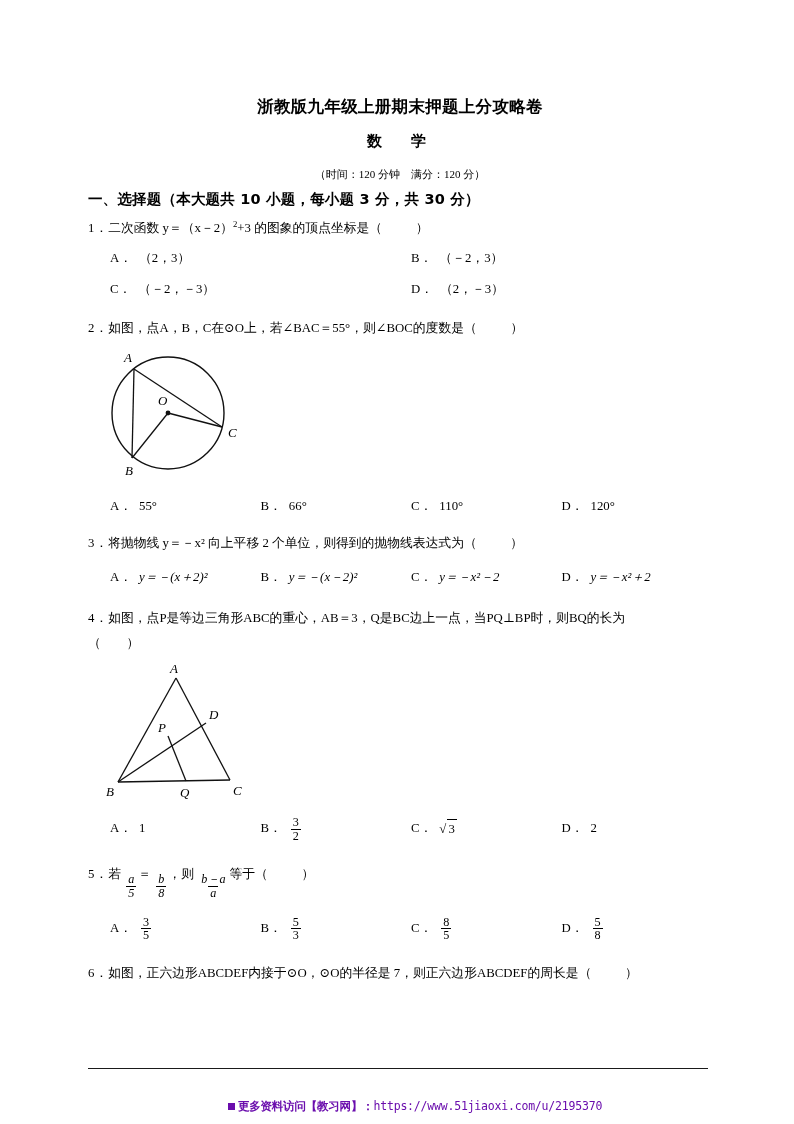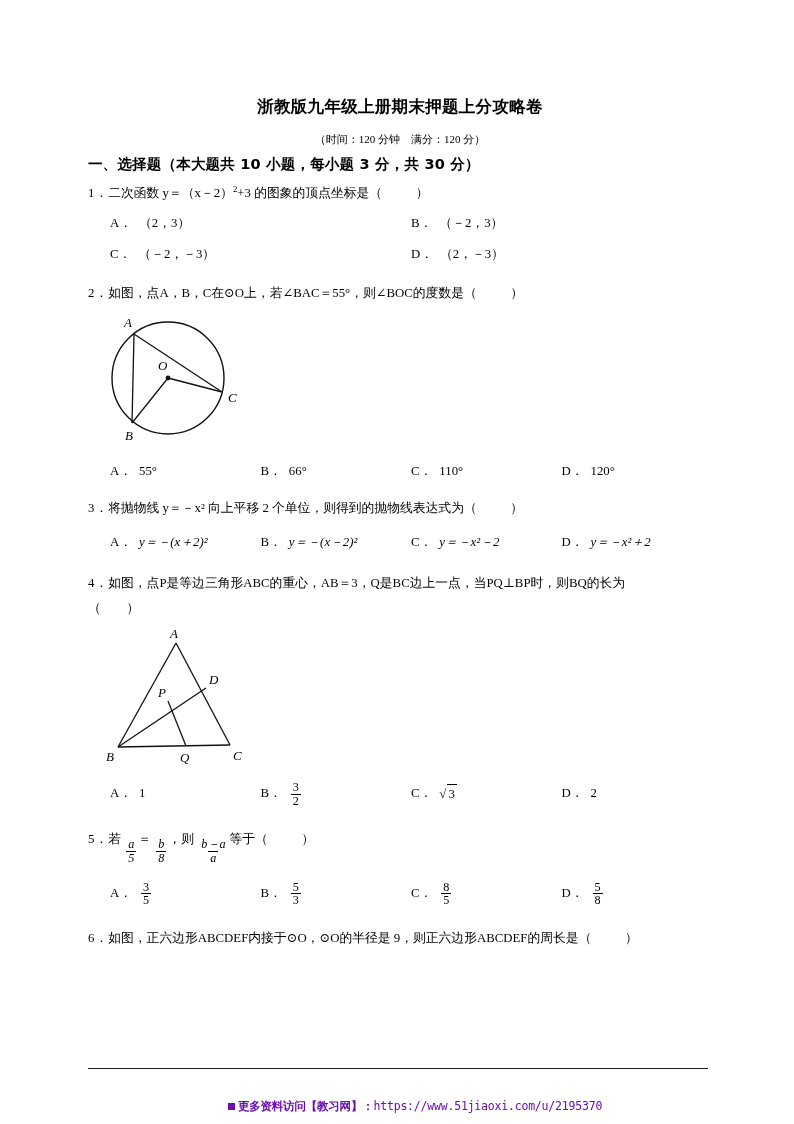--- a/index.html
+++ b/index.html
@@ -142,20 +142,21 @@
   }
   .footer-note .url { font-weight: normal; }
 </style>
 </head>
 <body>
 
 <div class="page">
   <div class="content">
 
     <div class="doc-title">浙教版九年级上册期末押题上分攻略卷</div>
+    <div class="subject">数　学</div>
     <div class="exam-meta">（时间：120 分钟　满分：120 分）</div>
     <div class="section-heading">一、选择题（本大题共 10 小题，每小题 3 分，共 30 分）</div>
 
     <div class="question">
       <div class="q-stem">
         <span class="q-num">1．</span><span>二次函数 y＝（x－2）</span><span class="sup">2</span><span>+3 的图象的顶点坐标是（</span><span class="blank-paren">　　</span><span>）</span>
       </div>
       <div class="opts cols2">
         <div class="opt">
           <span class="opt-lbl">A．</span>
@@ -335,21 +336,21 @@
           <span class="frac">
             <span class="num">5</span>
             <span class="den">8</span>
           </span>
         </div>
       </div>
     </div>
 
     <div class="question" style="margin-top:22px;">
       <div class="q-stem">
-        <span class="q-num">6．</span><span>如图，正六边形ABCDEF内接于⊙O，⊙O的半径是 9，则正六边形ABCDEF的周长是（</span><span class="blank-paren">　　</span><span>）</span>
+        <span class="q-num">6．</span><span>如图，正六边形ABCDEF内接于⊙O，⊙O的半径是 7，则正六边形ABCDEF的周长是（</span><span class="blank-paren">　　</span><span>）</span>
       </div>
     </div>
 
   </div>
 
   <div class="foot-rule"></div>
 
   <div class="footer-note">
     <span class="sq"></span><span>更多资料访问【教习网】：</span><span class="url">https://www.51jiaoxi.com/u/2195370</span>
   </div>

